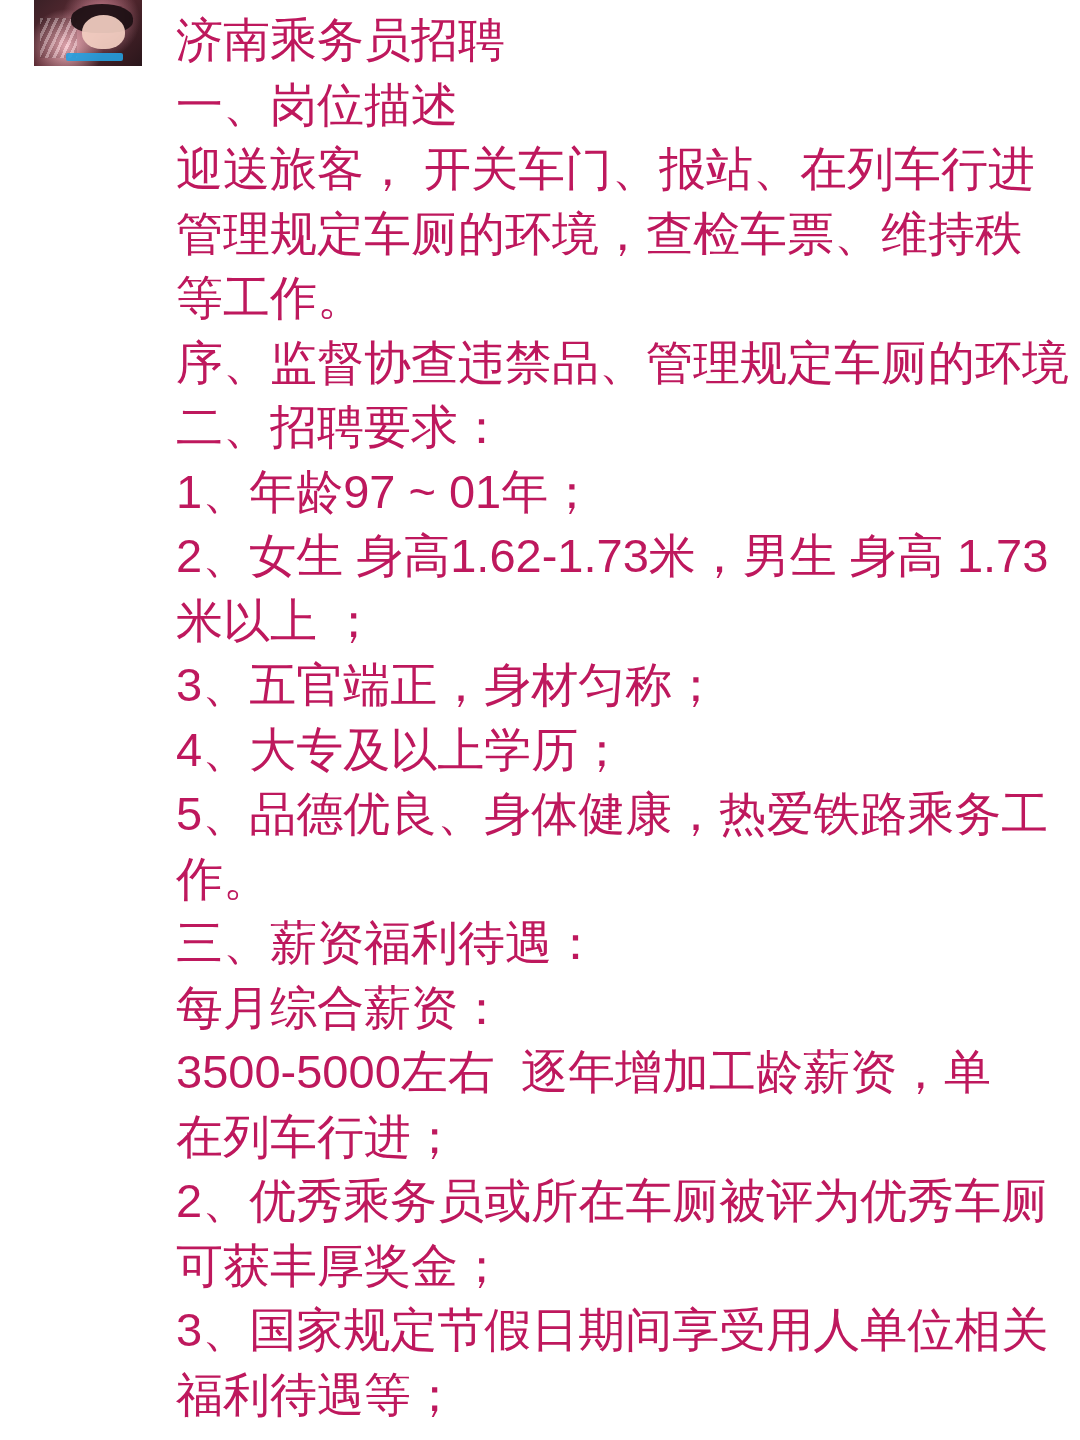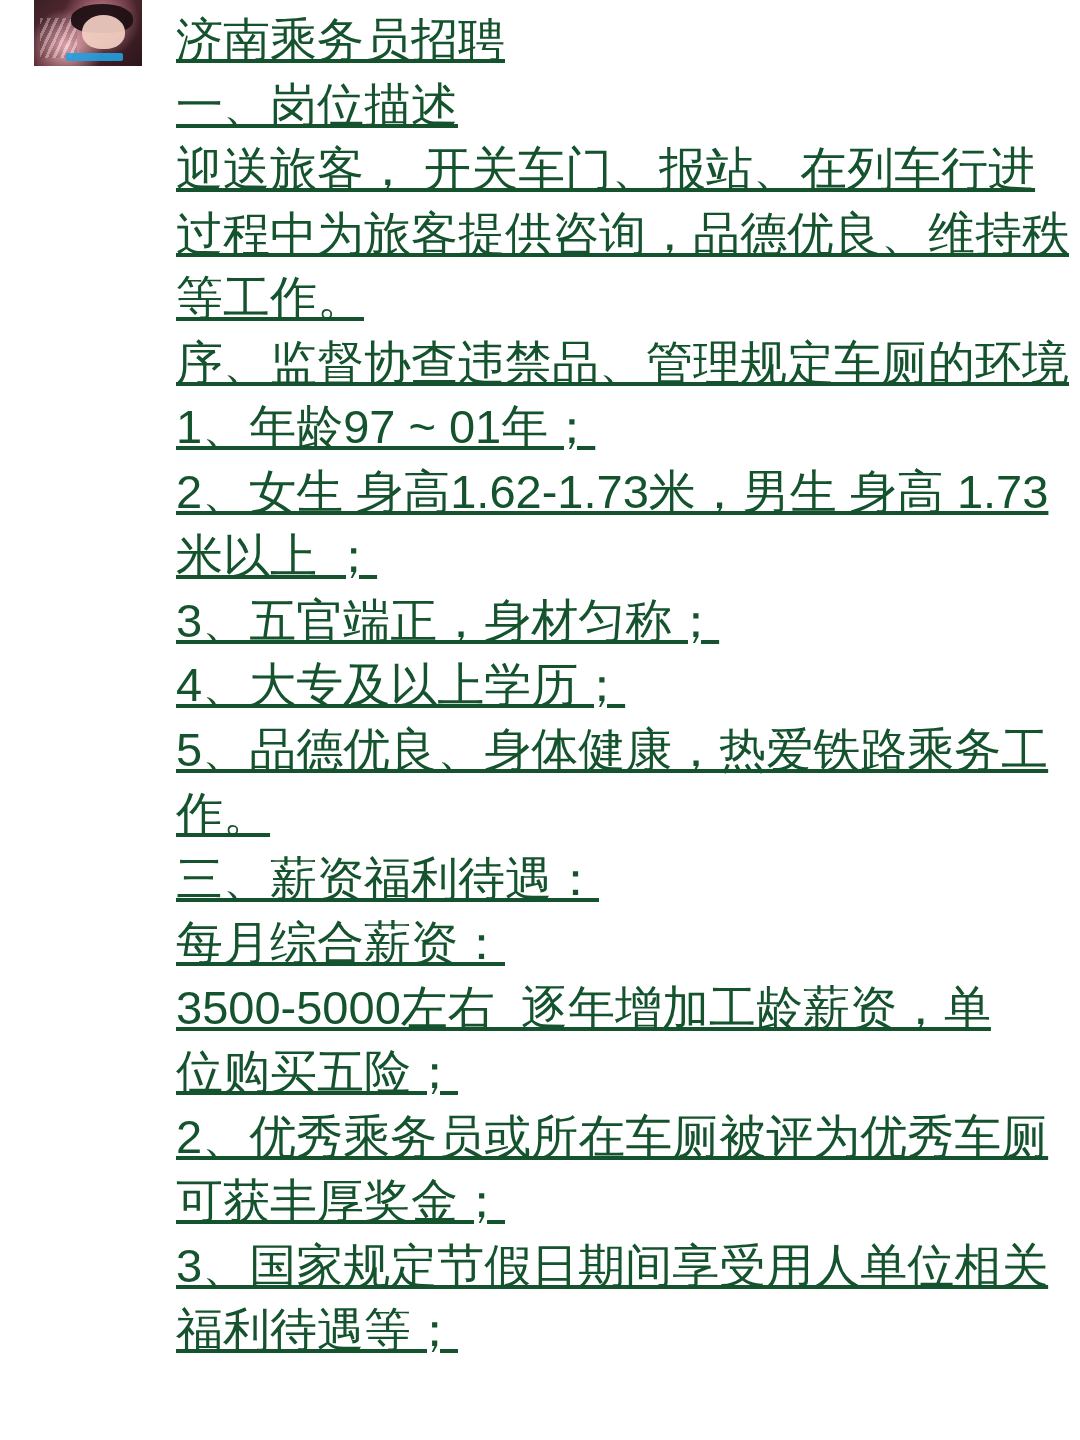--- a/index.html
+++ b/index.html
@@ -83,58 +83,58 @@
 
   .doc {
     position: absolute;
     left: 176px;
     top: 8px;
     width: 862px;
   }
   .line {
     font-size: 47px;
     line-height: 64.5px;
-    color: #14532d;
+    color: #be185d;
     letter-spacing: 0px;
     white-space: pre;
     font-weight: 400;
-    text-decoration: underline;
   }
 </style>
 </head>
 <body>
 
 <div class="page">
 
   <div class="avatar">
     <div class="ph-bg"></div>
     <div class="ph-strip"></div>
     <div class="ph-hair"></div>
     <div class="ph-face"></div>
     <div class="ph-bar"></div>
   </div>
 
   <div class="doc">
     <div class="line">济南乘务员招聘</div>
     <div class="line">一、岗位描述</div>
     <div class="line">迎送旅客， 开关车门、报站、在列车行进</div>
-    <div class="line">过程中为旅客提供咨询，品德优良、维持秩</div>
+    <div class="line">管理规定车厕的环境，查检车票、维持秩</div>
     <div class="line">等工作。</div>
     <div class="line">序、监督协查违禁品、管理规定车厕的环境</div>
+    <div class="line">二、招聘要求：</div>
     <div class="line">1、年龄97 ~ 01年；</div>
     <div class="line">2、女生 身高1.62-1.73米，男生 身高 1.73</div>
     <div class="line">米以上 ；</div>
     <div class="line">3、五官端正，身材匀称；</div>
     <div class="line">4、大专及以上学历；</div>
     <div class="line">5、品德优良、身体健康，热爱铁路乘务工</div>
     <div class="line">作。</div>
     <div class="line">三、薪资福利待遇：</div>
     <div class="line">每月综合薪资：</div>
     <div class="line">3500-5000左右  逐年增加工龄薪资，单</div>
-    <div class="line">位购买五险；</div>
+    <div class="line">在列车行进；</div>
     <div class="line">2、优秀乘务员或所在车厕被评为优秀车厕</div>
     <div class="line">可获丰厚奖金；</div>
     <div class="line">3、国家规定节假日期间享受用人单位相关</div>
     <div class="line">福利待遇等；</div>
 
   </div>
 
 </div>
 
 </body></html>

